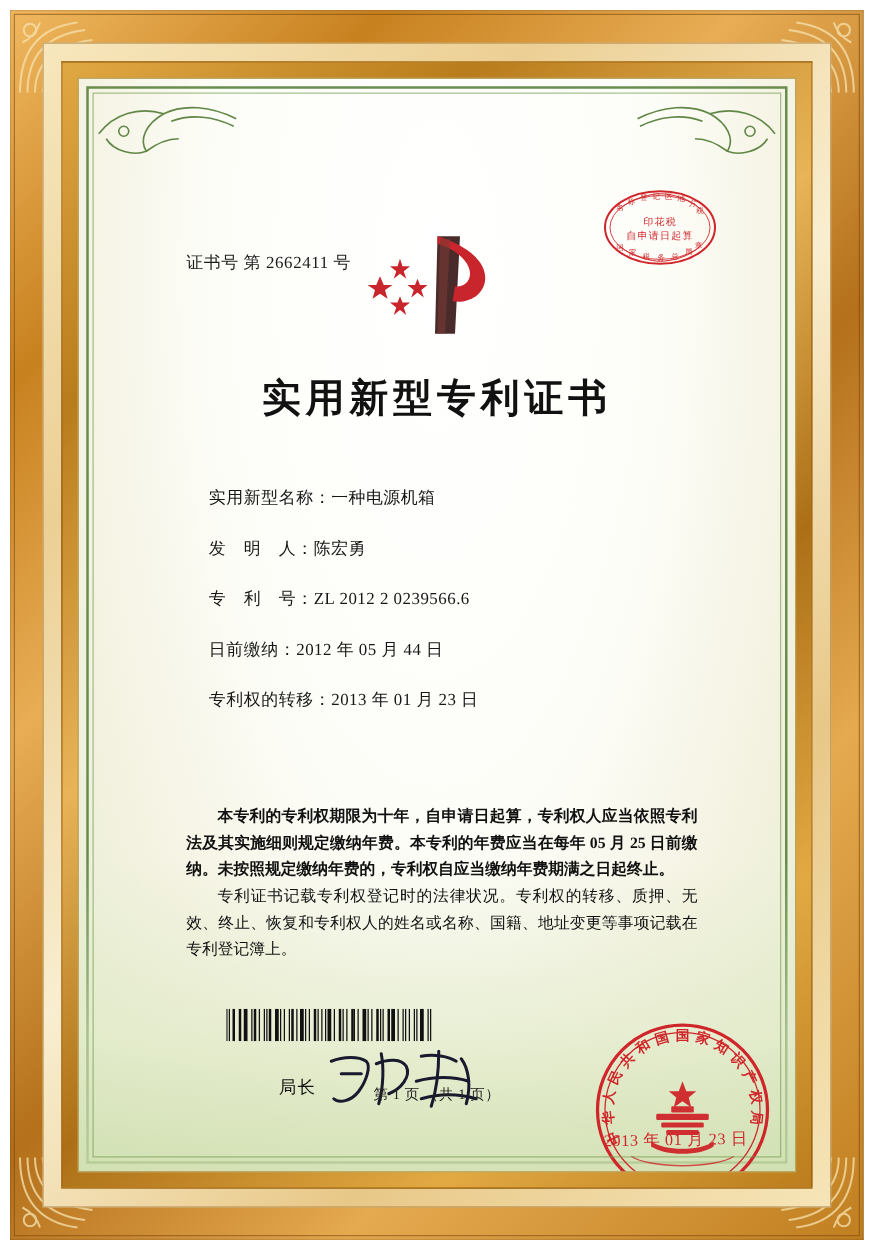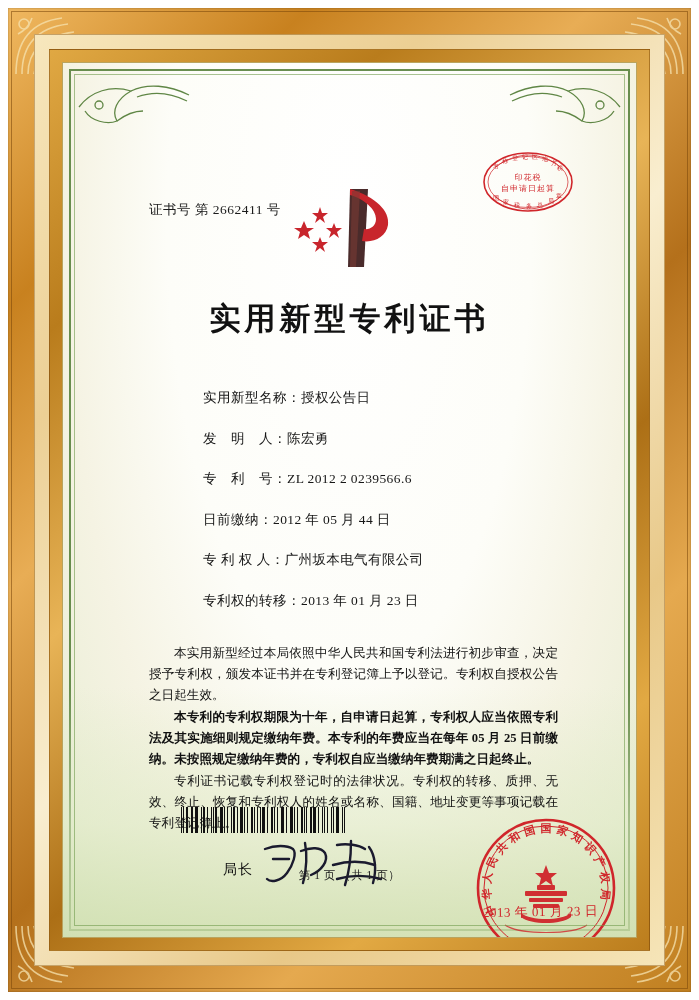--- a/index.html
+++ b/index.html
@@ -168,21 +168,20 @@
   }
   .field-row {
     font-size: 13.5px;
     color: #161616;
     margin-bottom: 22.5px;
     white-space: nowrap;
   }
   .field-label {
     display: inline-block;
     letter-spacing: .5px;
-    margin-left: 36px;
   }
   .field-value {
     letter-spacing: .4px;
   }
 
   .paragraphs {
     position: absolute;
     left: 86px;
     right: 78px;
     top: 580px;
@@ -377,41 +376,37 @@
                   <polygon points="30,52 32,57 38,57 33,61 35,67 30,63 25,67 27,61 22,57 28,57"></polygon>
                   <polygon points="44,38 46,43 52,43 47,47 49,53 44,49 39,53 41,47 36,43 42,43"></polygon>
                 </g>
               </svg>
             </div>
 
             <div class="doc-title">实用新型专利证书</div>
 
             <div class="fields">
               <div class="field-row">
-                <span class="field-label">实用新型名称：</span><span class="field-value">授权公告日</span>
+                <span class="field-label">实用新型名称：</span><span class="field-value">一种电源机箱</span>
               </div>
               <div class="field-row">
                 <span class="field-label">发　明　人：</span><span class="field-value">陈宏勇</span>
               </div>
               <div class="field-row">
                 <span class="field-label">专　利　号：</span><span class="field-value">ZL 2012 2 0239566.6</span>
               </div>
               <div class="field-row">
                 <span class="field-label">日前缴纳：</span><span class="field-value">2012 年 05 月 44 日</span>
               </div>
               <div class="field-row">
-                <span class="field-label">专 利 权 人：</span><span class="field-value">广州坂本电气有限公司</span>
-              </div>
-              <div class="field-row">
                 <span class="field-label">专利权的转移：</span><span class="field-value">2013 年 01 月 23 日</span>
               </div>
             </div>
 
             <div class="paragraphs">
-              <p>本实用新型经过本局依照中华人民共和国专利法进行初步审查，决定授予专利权，颁发本证书并在专利登记簿上予以登记。专利权自授权公告之日起生效。</p>
               <p class="strong-line">本专利的专利权期限为十年，自申请日起算，专利权人应当依照专利法及其实施细则规定缴纳年费。本专利的年费应当在每年 05 月 25 日前缴纳。未按照规定缴纳年费的，专利权自应当缴纳年费期满之日起终止。</p>
               <p>专利证书记载专利权登记时的法律状况。专利权的转移、质押、无效、终止、恢复和专利权人的姓名或名称、国籍、地址变更等事项记载在专利登记簿上。</p>
             </div>
 
             <div class="barcode">
                 <i style="width:1px"></i>
                 <i style="width:1px;background:transparent"></i>
                 <i style="width:1px"></i>
                 <i style="width:2px;background:transparent"></i>
                 <i style="width:2px"></i>

